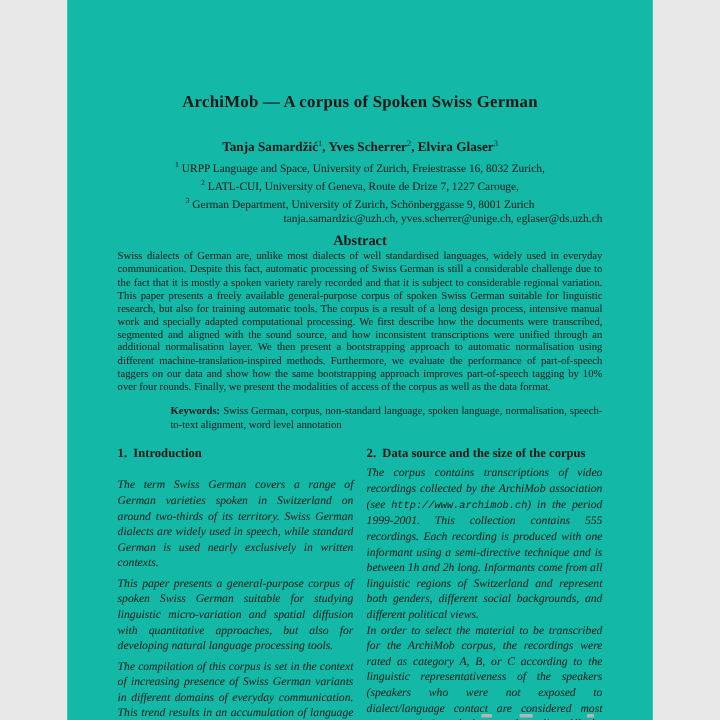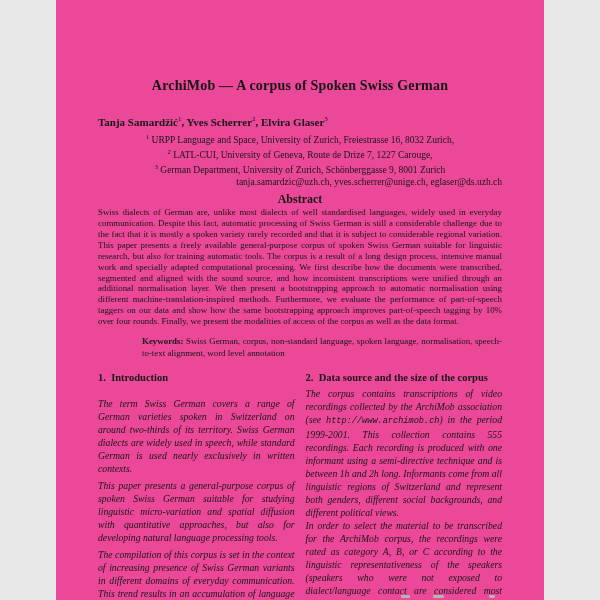--- a/index.html
+++ b/index.html
@@ -1,28 +1,29 @@
 <!DOCTYPE html>
 <html lang="en"><head>
 <meta charset="utf-8">
 <style>
   html,body{margin:0;padding:0;background:#e8e8e8;}
   .page{
-    width:488px;height:600px;margin:0 auto;background:#ec4899;
+    width:488px;height:600px;margin:0 auto;background:#14b8a6;
     position:relative;overflow:hidden;box-sizing:border-box;
     padding:0 42px;color:#161616;
     font-family:"Liberation Serif","DejaVu Serif",serif;
     -webkit-font-smoothing:antialiased;
   }
   .title{
     margin:78px 0 0 0;font-size:14px;line-height:16px;font-weight:700;
     text-align:center;letter-spacing:.2px;
   }
   .authors{
     margin-top:19px;font-size:11px;line-height:13px;font-weight:700;
+    text-align:center;
   }
   .authors sup{font-weight:400;font-size:7px;}
   .affils{
     margin-top:2px;font-size:9.5px;line-height:12px;text-align:center;
   }
   .affils sup{font-size:6.5px;}
   .emails{font-size:9.5px;line-height:12px;text-align:right;}
   .abs-head{
     margin:6px 0 0 0;font-size:12px;line-height:11px;font-weight:700;
     text-align:center;

